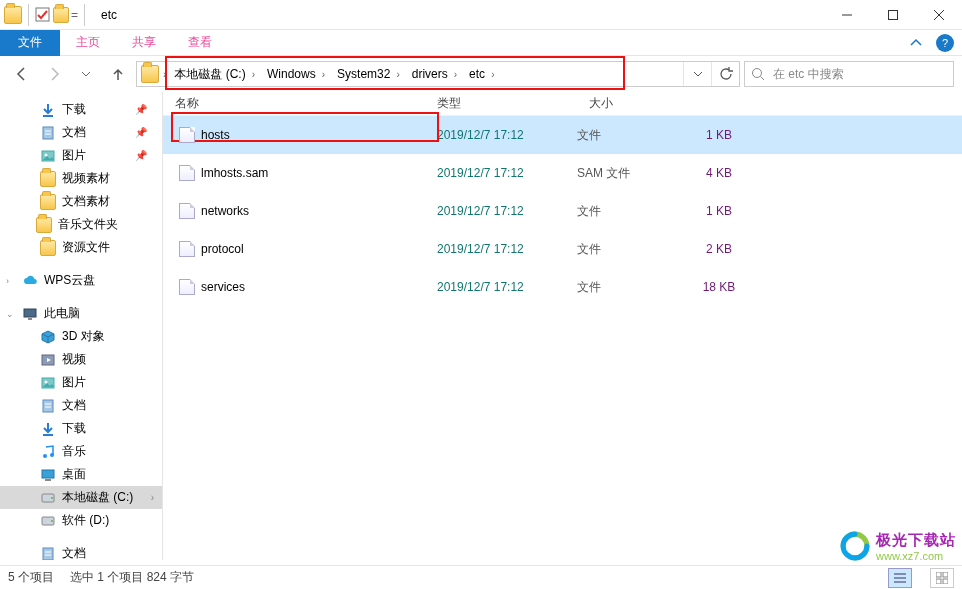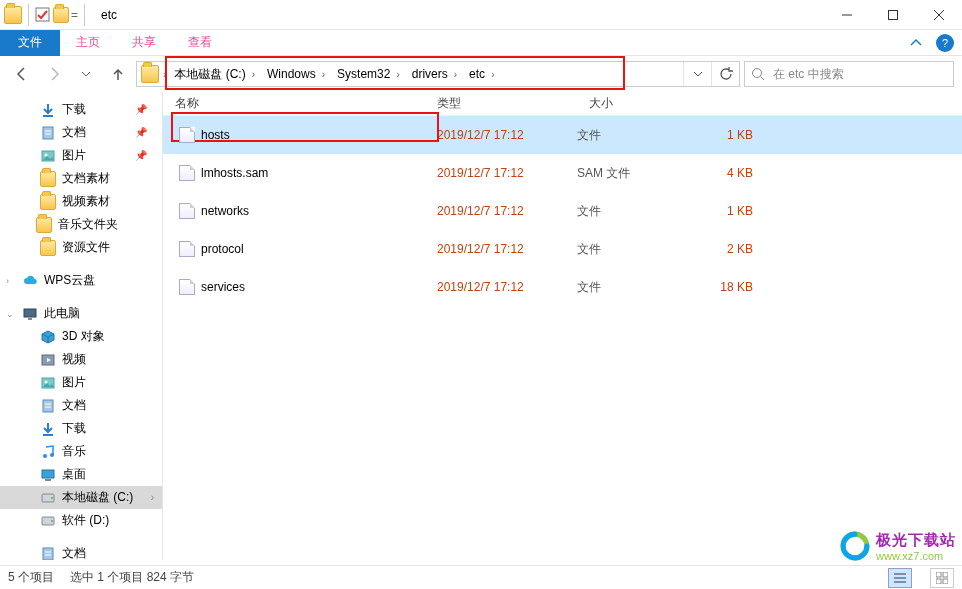--- a/index.html
+++ b/index.html
@@ -49,23 +49,23 @@
 .ico { width:16px; height:16px; display:inline-flex; align-items:center; justify-content:center; font-size:13px; }
 
 
 .content { flex:1; display:flex; flex-direction:column; }
 .col-headers { height:24px; display:flex; align-items:center; border-bottom:1px solid #f0f0f0; color:#444; }
 .col-headers div { padding-left:12px; }
 .c-name{width:262px;} .c-date{width:140px;} .c-type{width:120px;} .c-size{width:80px; text-align:right; padding-right:12px;}
 .file-row { height:38px; display:flex; align-items:center; }
 .file-row.sel { background:#cce8ff; }
 .file-row .fname { width:262px; display:flex; align-items:center; padding-left:16px; gap:6px; position:relative; }
-.file-row .fdate { width:140px; padding-left:12px; color:#c2410c; }
+.file-row .fdate { width:140px; padding-left:12px; color:#0f766e; }
 .file-row .ftype { width:120px; padding-left:12px; color:#555; }
-.file-row .fsize { width:80px; text-align:right; padding-right:12px; color:#c2410c; }
+.file-row .fsize { width:80px; text-align:center; padding-right:12px; color:#701a75; }
 .file-ico { width:16px; height:16px; border:1px solid #aac; background:linear-gradient(#fff,#eef); position:relative; }
 .file-ico::after { content:""; position:absolute; right:-1px; top:-1px; border-top:5px solid #fff; border-left:5px solid #ccd; }
 
 
 .status { position:absolute; bottom:0; left:0; right:0; height:24px; border-top:1px solid #e5e5e5; display:flex; align-items:center; padding:0 8px; gap:16px; color:#444; background:#fff; }
 .status .spacer { flex:1; }
 .status .viewbtn { width:24px; height:20px; border:1px solid #ccc; display:flex; align-items:center; justify-content:center; margin-left:2px; }
 .status .viewbtn.on { background:#cce8ff; border-color:#99c; }
 
 
@@ -234,27 +234,27 @@
             <path d="M3 12 L7 8 L10 11 L12 9 L14 12" fill="#4aa"></path>
           </svg>
         </span>
         <span>图片</span>
         <span class="pin">📌</span>
       </div>
       <div class="nav-item" style="padding-left: 40px;">
         <span class="ico">
           <span class="folder-ico" style="width:16px;height:16px;display:inline-block"></span>
         </span>
+        <span>视频素材</span>
+      </div>
+      <div class="nav-item" style="padding-left: 40px;">
+        <span class="ico">
+          <span class="folder-ico" style="width:16px;height:16px;display:inline-block"></span>
+        </span>
         <span>文档素材</span>
-      </div>
-      <div class="nav-item" style="padding-left: 40px;">
-        <span class="ico">
-          <span class="folder-ico" style="width:16px;height:16px;display:inline-block"></span>
-        </span>
-        <span>视频素材</span>
       </div>
       <div class="nav-item" style="padding-left: 36px;">
         <span class="ico">
           <span class="folder-ico" style="width:16px;height:16px;display:inline-block"></span>
         </span>
         <span>音乐文件夹</span>
       </div>
       <div class="nav-item" style="padding-left: 40px;">
         <span class="ico">
           <span class="folder-ico" style="width:16px;height:16px;display:inline-block"></span>

